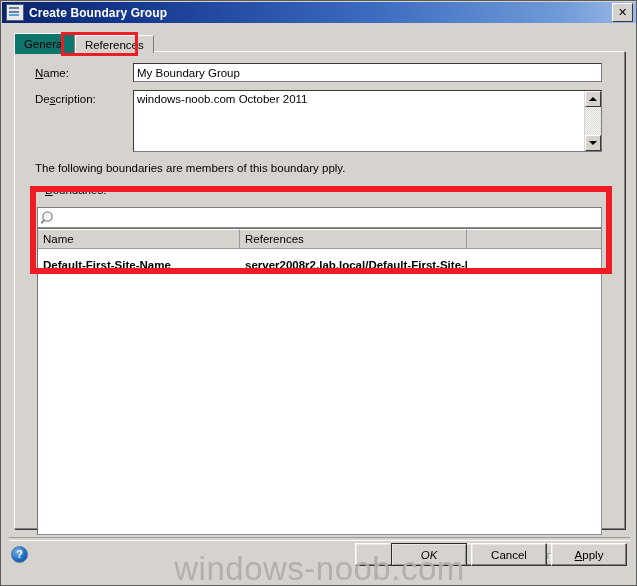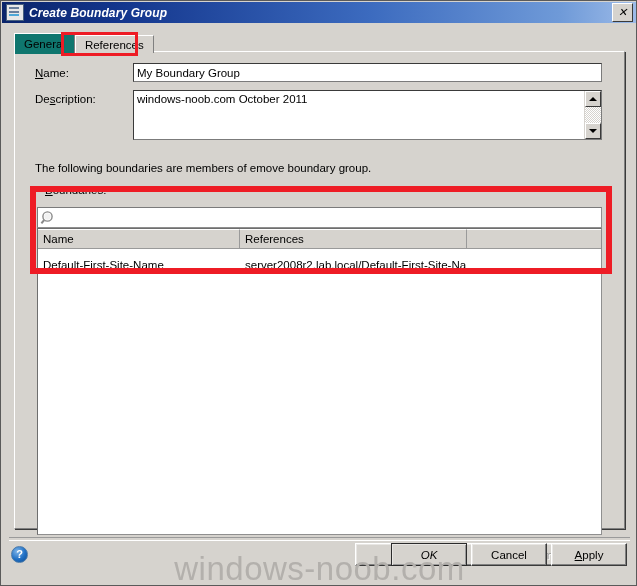--- a/index.html
+++ b/index.html
@@ -25,21 +25,20 @@
   .titlebar {
     position: absolute;
     left: 1px; top: 1px;
     width: 635px;
     height: 21px;
     background: linear-gradient(to right, #0a246a 0%, #13358c 18%, #3c6bbf 58%, #6f9ad8 88%, #9dbbe8 100%);
     display: flex;
     align-items: center;
     padding: 3px 2px;
     box-sizing: border-box;
-    font-style: italic;
   }
   .title-icon {
     width: 16px; height: 15px;
     margin-left: 2px;
     margin-right: 5px;
     background: #e8e8e8;
     border: 1px solid #49617f;
     position: relative;
     flex: 0 0 auto;
   }
@@ -161,21 +160,21 @@
     color: #000;
     padding: 1px 0 0 3px;
     outline: none;
   }
 
   
   .desc-label { left: 20px; top: 41px; }
   .desc-wrap {
     position: absolute;
     left: 118px; top: 38px;
-    width: 469px; height: 50px;
+    width: 469px; height: 62px;
     box-sizing: border-box;
     background: #ffffff;
     border: 1px solid #7b7b7b;
     border-top-color: #3a3a3a;
     border-left-color: #3a3a3a;
     display: flex;
   }
   .desc-text {
     flex: 1 1 auto;
     border: 0;
@@ -291,20 +290,21 @@
     overflow: hidden;
   }
   .lv-th.c0 { width: 202px; }
   .lv-th.c1 { width: 227px; }
   .lv-th.c2 { flex: 1 1 auto; border-right: 0; }
   .lv-row {
     display: flex;
     height: 31px;
     align-items: center;
     cursor: default;
+    font-weight: bold;
   }
   .lv-td {
     font-size: 11.5px;
     color: #000;
     padding-left: 5px;
     box-sizing: border-box;
     white-space: nowrap;
     overflow: hidden;
   }
   .lv-td.c0 { width: 202px; }
@@ -441,21 +441,21 @@
       <div class="vscroll">
         <div class="sb-btn">
             <span class="arr-up"></span>
           </div>
         <div class="sb-btn">
             <span class="arr-dn"></span>
           </div>
       </div>
     </div>
 
-    <div class="lbl info-text">The following boundaries are members of emove boundary group.</div>
+    <div class="lbl info-text">The following boundaries are members of this boundary pply.</div>
 
     <div class="lbl bound-label"><u>B</u>oundaries:</div>
 
     <div class="filter-box">
       <span class="search-icon">
         <svg width="20" height="16" viewBox="0 0 20 16">
           <circle cx="9.5" cy="6.5" r="4.6" fill="#ffffff" stroke="#8a8a8a" stroke-width="1.4"></circle>
           <circle cx="9.5" cy="6.5" r="3.2" fill="#f2f2f2"></circle>
           <line x1="6.2" y1="10" x2="3.4" y2="13.4" stroke="#8a8a8a" stroke-width="2"></line>
         </svg>

